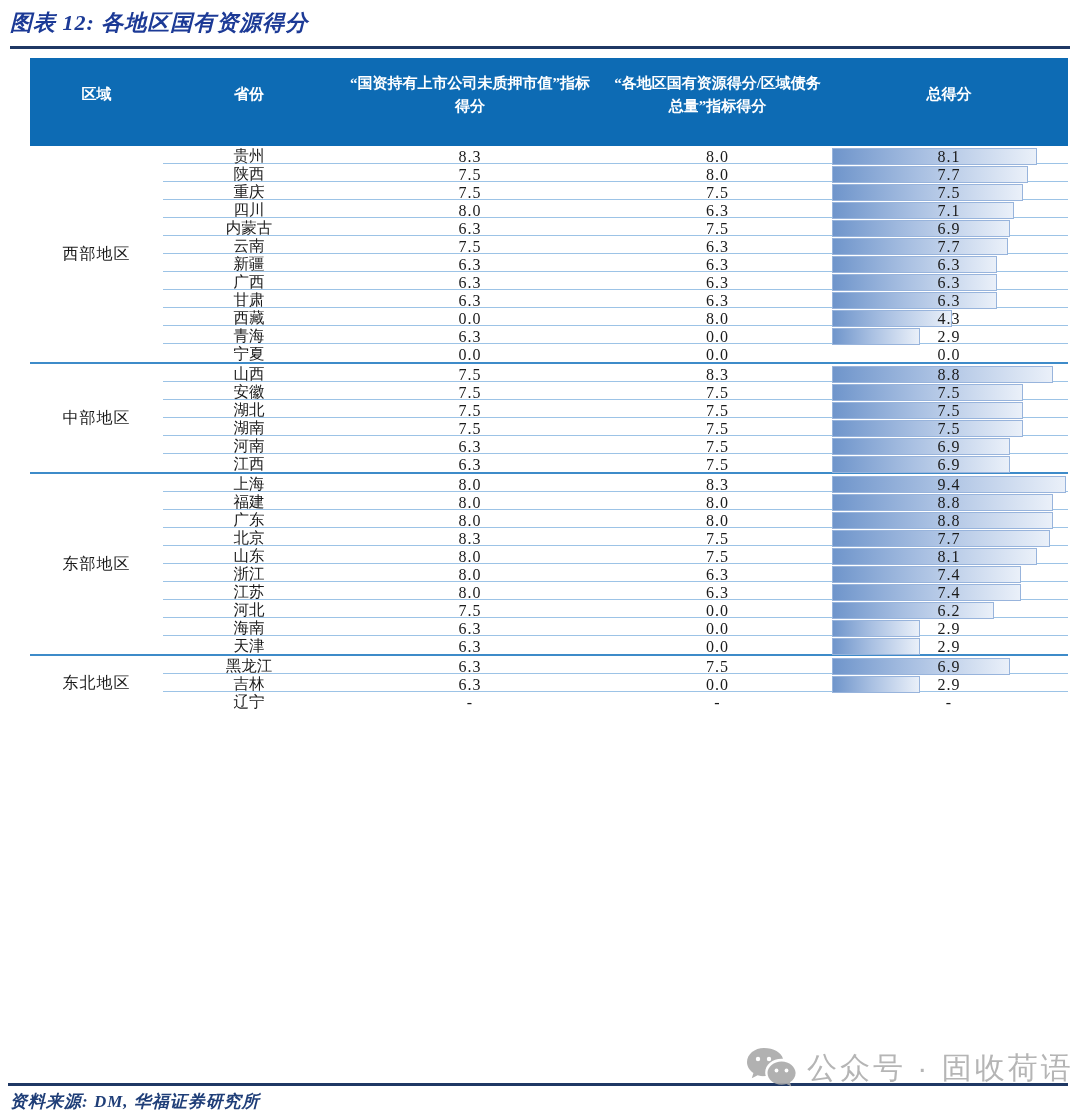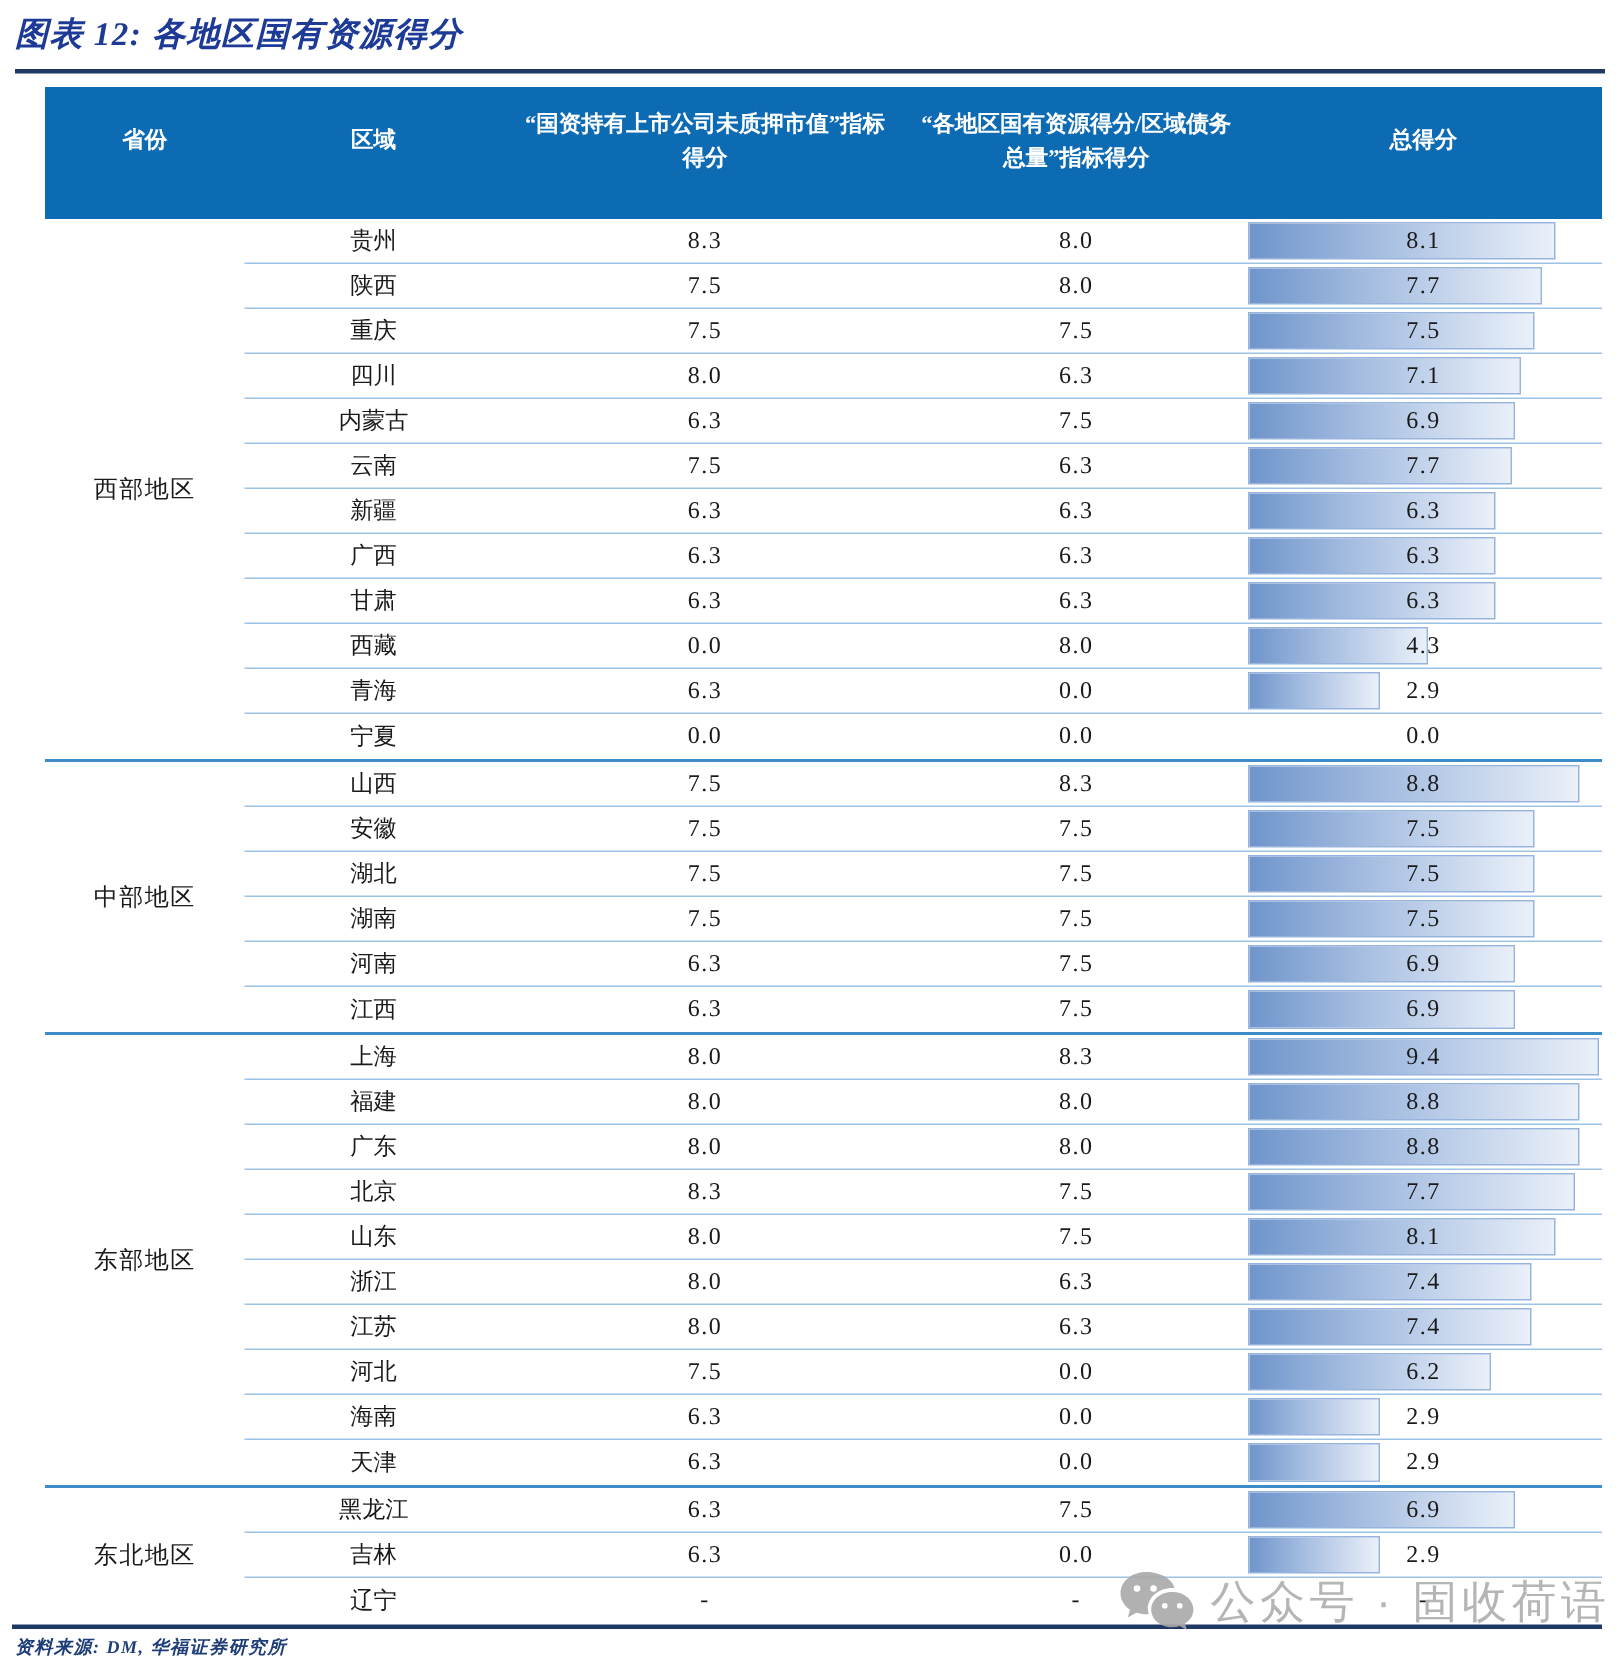--- a/index.html
+++ b/index.html
@@ -38,21 +38,21 @@
   .group { display: flex; border-bottom: 2px solid #3e8bc9; }
   .group:last-child { border-bottom: none; }
   .region-cell {
     width: 133px; flex: 0 0 133px;
     display: flex; align-items: center; justify-content: center;
     font-size: 16px; color: #1a1a1a; letter-spacing: 1px;
   }
   .rows { flex: 1 1 auto; display: flex; flex-direction: column; }
   .row {
     display: grid; grid-template-columns: 172px 270px 225px 238px;
-    height: 30px; border-bottom: 1px solid #9cc3e6;
+    height: 18px; border-bottom: 1px solid #9cc3e6;
   }
   .rows .row:last-child { border-bottom: none; }
   .cell {
     display: flex; align-items: center; justify-content: center;
     font-size: 15.5px; color: #1a1a1a;
   }
   .cell.num { font-size: 16px; letter-spacing: 1px; }
   .cell.total { position: relative; }
   .databar {
     position: absolute; left: 2px; top: 2px; bottom: 2px;
@@ -61,21 +61,21 @@
   }
   .total-label { position: relative; z-index: 2; }
 
   .footer-rule {
     position: absolute; left: 8px; top: 1083px; width: 1060px; height: 3px;
     background: #1f3864;
   }
   .source-note {
     position: absolute; left: 10px; top: 1090px;
     font-family: "Liberation Serif", serif;
-    font-size: 12px; font-style: italic; font-weight: bold;
+    font-size: 17px; font-style: italic; font-weight: bold;
     color: #1f3e78; letter-spacing: 1px; white-space: nowrap;
   }
 
   .watermark {
     position: absolute; left: 745px; top: 1046px; z-index: 5;
     display: flex; align-items: center; gap: 10px; opacity: 0.9;
   }
   .watermark-text {
     font-family: "Liberation Sans", sans-serif;
     font-size: 30px; color: #adadad; letter-spacing: 3px; white-space: nowrap;
@@ -84,22 +84,22 @@
 </head>
 <body>
 
 <div class="page">
 
   <div class="fig-title">图表 12: 各地区国有资源得分</div>
   <div class="title-rule"></div>
 
   <div class="table-wrap">
     <div class="thead">
+      <div class="th">区域</div>
       <div class="th">省份</div>
-      <div class="th">区域</div>
       <div class="th">“国资持有上市公司未质押市值”指标得分</div>
       <div class="th">“各地区国有资源得分/区域债务总量”指标得分</div>
       <div class="th">总得分</div>
     </div>
     <div class="tbody">
         <div class="group">
           <div class="region-cell">西部地区</div>
           <div class="rows">
             <div class="row">
               <div class="cell">贵州</div>

